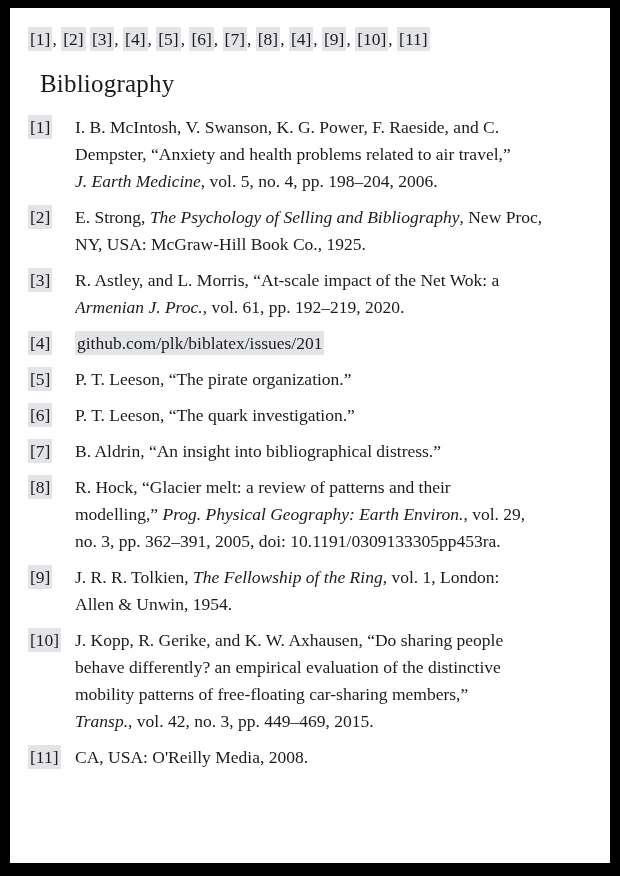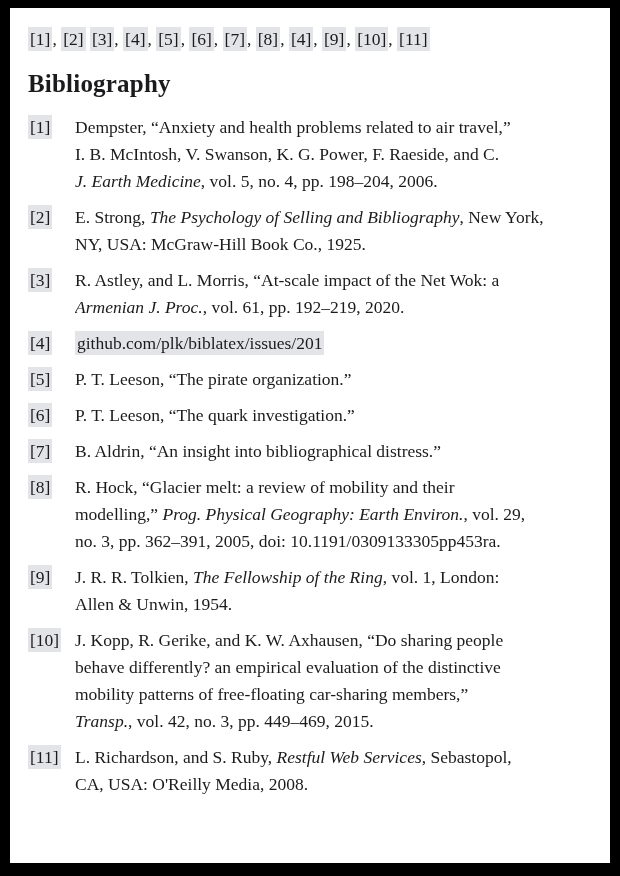--- a/index.html
+++ b/index.html
@@ -24,22 +24,22 @@
     font-size: 17.5px;
     line-height: 27px;
     white-space: nowrap;
   }
   .hl {
     background: #e3e4e8;
     padding: 2px 2px;
   }
   h1 {
     font-size: 25px;
-    font-weight: bold;
-    margin: 16px 0 16px 0;
+    font-weight: normal;
+    margin: 16px 0 16px 12px;
     line-height: 29px;
     letter-spacing: 0.2px;
   }
   .entry {
     display: flex;
     margin-bottom: 9px;
     font-size: 17.5px;
     line-height: 27px;
   }
   .label-col {
@@ -53,29 +53,29 @@
 </head>
 <body>
 
 <div class="page">
   <div class="cite-line"><span class="hl">[1]</span>, <span class="hl">[2]</span> <span class="hl">[3]</span>, <span class="hl">[4]</span>, <span class="hl">[5]</span>, <span class="hl">[6]</span>, <span class="hl">[7]</span>, <span class="hl">[8]</span>, <span class="hl">[4]</span>, <span class="hl">[9]</span>, <span class="hl">[10]</span>, <span class="hl">[11]</span></div>
   <h1>Bibliography</h1>
   <div>
       <div class="entry">
         <div class="label-col"><span class="hl">[1]</span></div>
         <div class="entry-body">
+          <div class="line"><span>I. B. McIntosh, V. Swanson, K. G. Power, F. Raeside, and C.</span></div>
           <div class="line"><span>Dempster, “Anxiety and health problems related to air travel,”</span></div>
-          <div class="line"><span>I. B. McIntosh, V. Swanson, K. G. Power, F. Raeside, and C.</span></div>
           <div class="line"><span class="it">J. Earth Medicine</span><span>, vol. 5, no. 4, pp. 198–204, 2006.</span></div>
         </div>
       </div>
       <div class="entry">
         <div class="label-col"><span class="hl">[2]</span></div>
         <div class="entry-body">
-          <div class="line"><span>E. Strong, </span><span class="it">The Psychology of Selling and Bibliography</span><span>, New York,</span></div>
+          <div class="line"><span>E. Strong, </span><span class="it">The Psychology of Selling and Bibliography</span><span>, New Proc,</span></div>
           <div class="line"><span>NY, USA: McGraw-Hill Book Co., 1925.</span></div>
         </div>
       </div>
       <div class="entry">
         <div class="label-col"><span class="hl">[3]</span></div>
         <div class="entry-body">
           <div class="line"><span>R. Astley, and L. Morris, “At-scale impact of the Net Wok: a</span></div>
           <div class="line"><span class="it">Armenian J. Proc.</span><span>, vol. 61, pp. 192–219, 2020.</span></div>
         </div>
       </div>
@@ -99,21 +99,21 @@
       </div>
       <div class="entry">
         <div class="label-col"><span class="hl">[7]</span></div>
         <div class="entry-body">
           <div class="line"><span>B. Aldrin, “An insight into bibliographical distress.”</span></div>
         </div>
       </div>
       <div class="entry">
         <div class="label-col"><span class="hl">[8]</span></div>
         <div class="entry-body">
-          <div class="line"><span>R. Hock, “Glacier melt: a review of mobility and their</span></div>
+          <div class="line"><span>R. Hock, “Glacier melt: a review of patterns and their</span></div>
           <div class="line"><span>modelling,” </span><span class="it">Prog. Physical Geography: Earth Environ.</span><span>, vol. 29,</span></div>
           <div class="line"><span>no. 3, pp. 362–391, 2005, doi: 10.1191/0309133305pp453ra.</span></div>
         </div>
       </div>
       <div class="entry">
         <div class="label-col"><span class="hl">[9]</span></div>
         <div class="entry-body">
           <div class="line"><span>J. R. R. Tolkien, </span><span class="it">The Fellowship of the Ring</span><span>, vol. 1, London:</span></div>
           <div class="line"><span>Allen &amp; Unwin, 1954.</span></div>
         </div>
@@ -123,18 +123,17 @@
         <div class="entry-body">
           <div class="line"><span>J. Kopp, R. Gerike, and K. W. Axhausen, “Do sharing people</span></div>
           <div class="line"><span>behave differently? an empirical evaluation of the distinctive</span></div>
           <div class="line"><span>mobility patterns of free-floating car-sharing members,”</span></div>
           <div class="line"><span class="it">Transp.</span><span>, vol. 42, no. 3, pp. 449–469, 2015.</span></div>
         </div>
       </div>
       <div class="entry">
         <div class="label-col"><span class="hl">[11]</span></div>
         <div class="entry-body">
-          <div class="line"><span>L. Richardson, and S. Ruby, </span><span class="it">Restful Web Services</span><span>, Sebastopol,</span></div>
           <div class="line"><span>CA, USA: O'Reilly Media, 2008.</span></div>
         </div>
       </div>
     </div>
 </div>
 
 </body></html>

